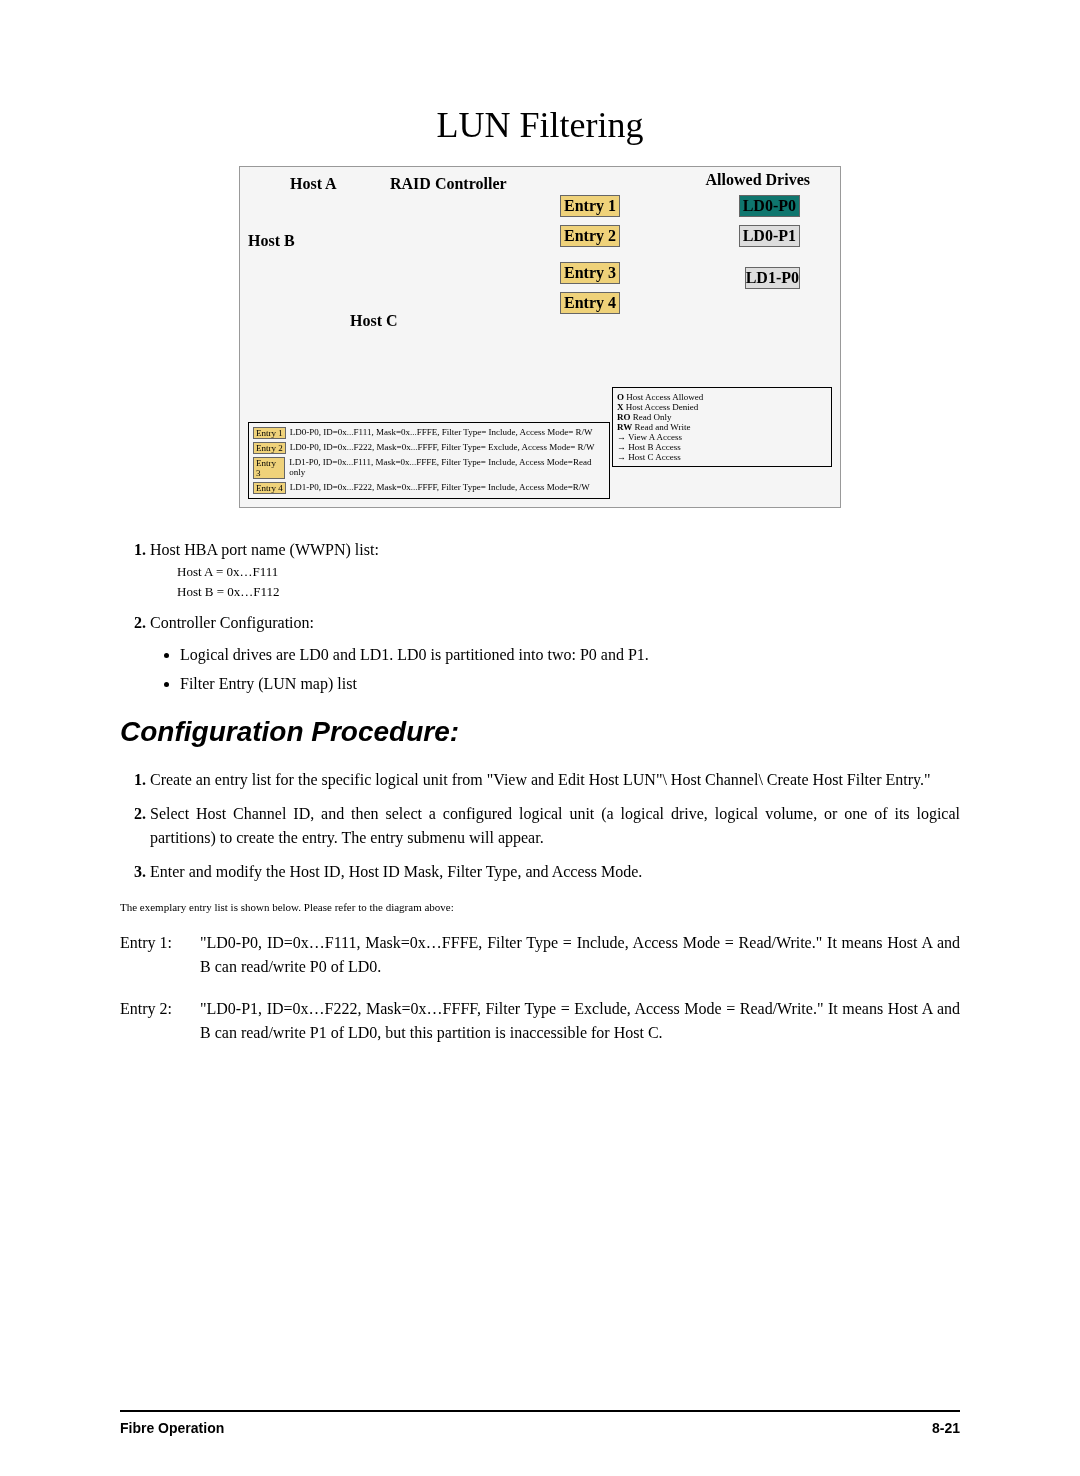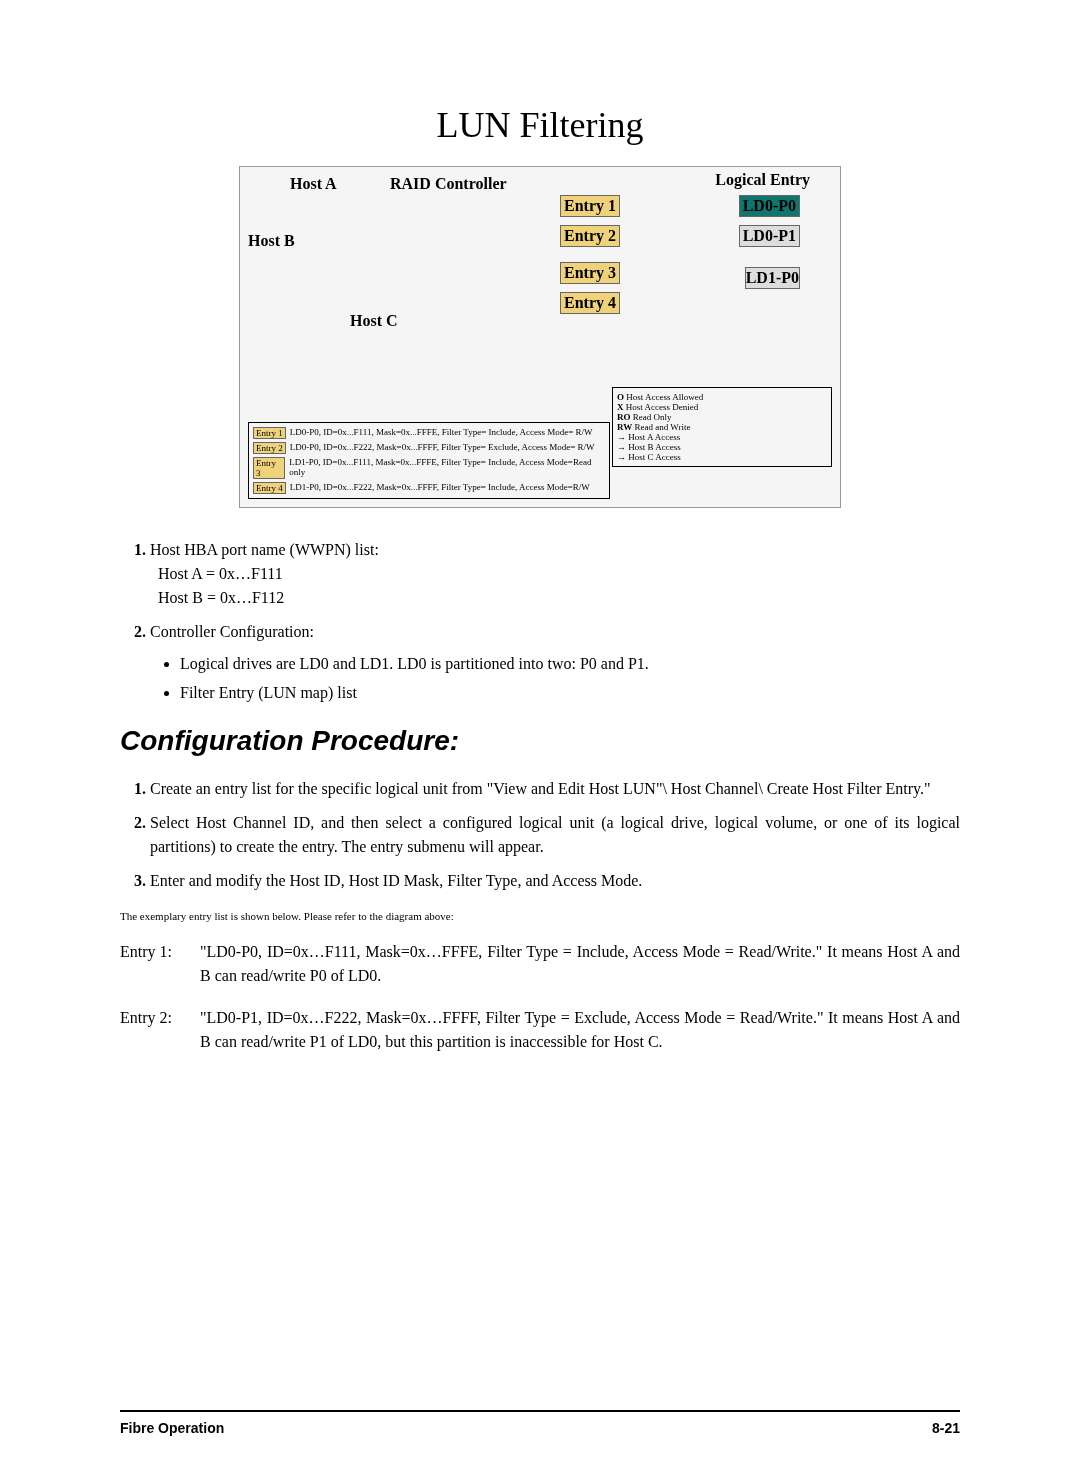--- a/index.html
+++ b/index.html
@@ -91,34 +91,34 @@
       font-family: Arial, sans-serif;
       font-size: 14px;
     }
     .footer-left {
       font-weight: bold;
     }
     .footer-right {
       font-weight: bold;
     }
     .sublist-indent {
-      margin-left: 8px;
-      font-size: 16px;
+      margin-left: 27px;
+      font-size: 13px;
       line-height: 1.5;
     }
   </style>
 </head>
 <body>
 
 <h1 class="title">LUN Filtering</h1>
 
 <div class="diagram-placeholder">
   <span class="diag-label" style="top:8px; left:50px;">Host A</span>
   <span class="diag-label" style="top:8px; left:150px;">RAID Controller</span>
-  <span class="diag-label" style="top:4px; right:30px;">Logical Entry</span>
+  <span class="diag-label" style="top:4px; right:30px;">Allowed Drives</span>
   <span class="diag-label" style="top:65px; left:8px;">Host B</span>
   <span class="diag-label" style="top:145px; left:110px;">Host C</span>
   <span class="diag-label" style="top:28px; right:40px; padding:1px 3px; border:1px solid #666; background:#0f766e;">LD0-P0</span>
   <span class="diag-label" style="top:58px; right:40px; padding:1px 3px; border:1px solid #666; background:#ddd;">LD0-P1</span>
   <span class="diag-label" style="top:100px; right:40px; padding:1px 0; border:1px solid #666; background:#ddd;">LD1-P0</span>
   <span class="diag-label" style="top:28px; left:320px; padding:1px 3px; border:1px solid #666; background:#efd27a;">Entry 1</span>
   <span class="diag-label" style="top:58px; left:320px; padding:1px 3px; border:1px solid #666; background:#efd27a;">Entry 2</span>
   <span class="diag-label" style="top:95px; left:320px; padding:1px 3px; border:1px solid #666; background:#efd27a;">Entry 3</span>
   <span class="diag-label" style="top:125px; left:320px; padding:1px 3px; border:1px solid #666; background:#efd27a;">Entry 4</span>
 
@@ -139,21 +139,21 @@
         <span style="border:1px solid #666;background:#efd27a;padding:0 2px;margin-right:4px;">Entry 4</span>
         <span>LD1-P0, ID=0x...F222, Mask=0x...FFFF, Filter Type= Include, Access Mode=R/W</span>
       </div>
   </div>
 
   <div style="position:absolute; bottom:40px; right:8px; width:210px; border:1px solid #000; padding:4px; font-size:9px;">
     <div><b>O</b> <span>Host Access Allowed</span></div>
     <div><b>X</b> <span>Host Access Denied</span></div>
     <div><b>RO</b> <span>Read Only</span></div>
     <div><b>RW</b> <span>Read and Write</span></div>
-    <div>→ <span>Host A Access</span></div>
+    <div>→ <span>View A Access</span></div>
     <div>→ <span>Host B Access</span></div>
     <div>→ <span>Host C Access</span></div>
   </div>
 </div>
 
 <ol>
   <li>
     <span>Host HBA port name (WWPN) list:</span>
     <div class="sublist-indent">
       <div>Host A = 0x…F111</div>

